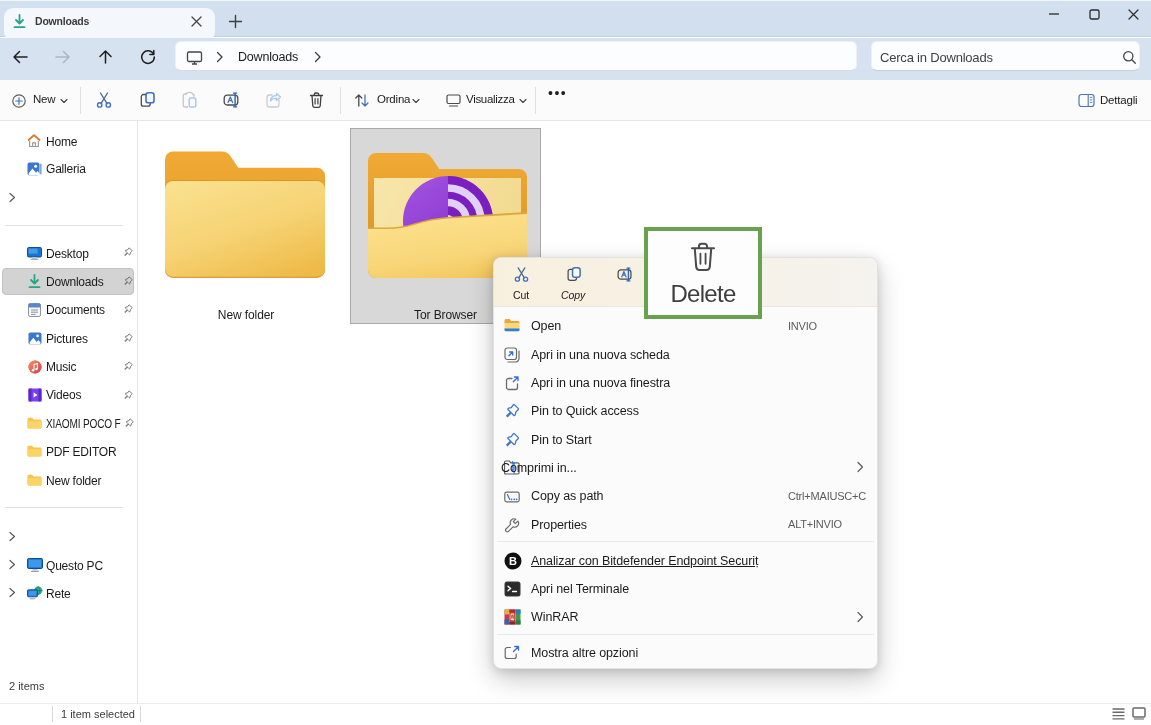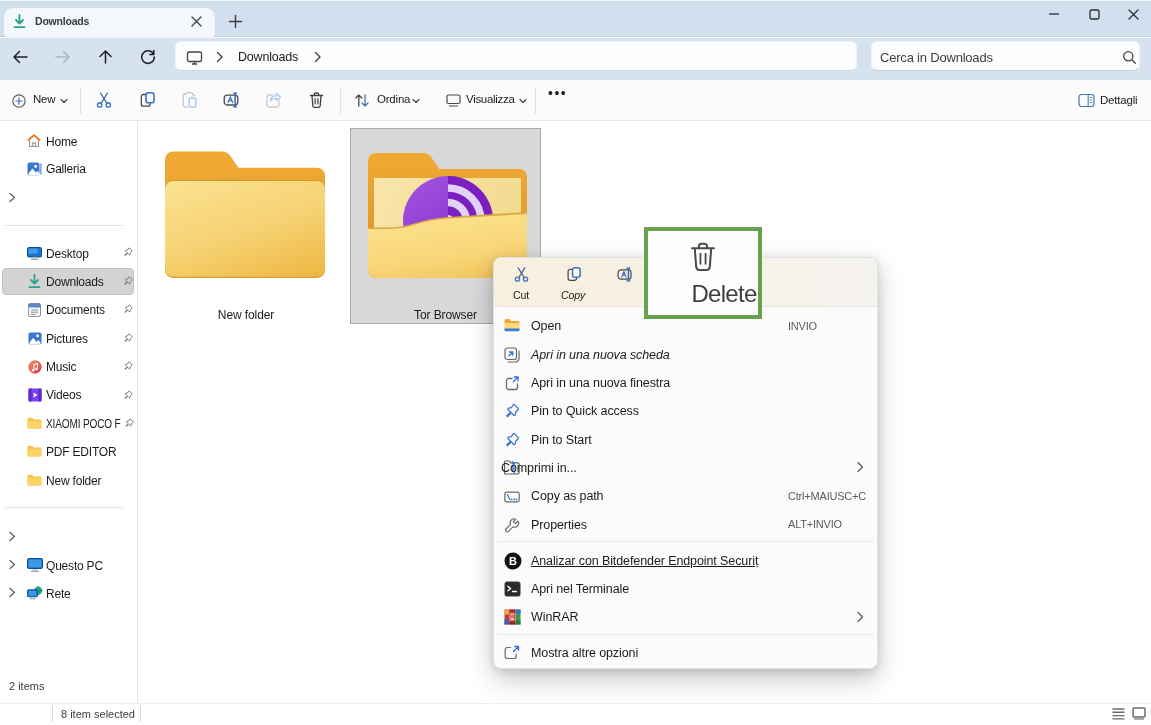--- a/index.html
+++ b/index.html
@@ -489,21 +489,21 @@
 <div class="abs" style="left:531px;top:319px;font-size:12.5px;letter-spacing:-0.1px;">Open</div>
 <div class="abs" style="left:788px;top:320px;font-size:11px;letter-spacing:-0.2px;color:#5c5c5c;">INVIO</div>
 
 <div class="abs" style="left:504px;top:347px;">
     <svg width="16" height="16" viewBox="0 0 16 16">
       <rect x="1" y="1" width="11.5" height="11.5" rx="2.2" fill="none" stroke="#6a6a6a" stroke-width="1.2"></rect>
       <path d="M4 15 h7.5 a3.5 3.5 0 0 0 3.5-3.5 V4" fill="none" stroke="#6a6a6a" stroke-width="1.2" stroke-linecap="round"></path>
       <path d="M5 8.7 L8.7 5 M5.6 5 h3.1 v3.1" stroke="#2f6fd6" stroke-width="1.3" fill="none" stroke-linecap="round" stroke-linejoin="round"></path>
     </svg>
   </div>
-<div class="abs" style="left:531px;top:347.5px;font-size:12.5px;letter-spacing:-0.1px;font-style:italic;">Apri in una nuova scheda</div>
+<div class="abs" style="left:531px;top:347.5px;font-size:12.5px;letter-spacing:-0.1px;">Apri in una nuova scheda</div>
 
 <div class="abs" style="left:504px;top:375px;">
     <svg width="16" height="16" viewBox="0 0 16 16">
       <path d="M13.5 9 v3.5 a2 2 0 0 1-2 2 H4.5 a2 2 0 0 1-2-2 V5.5 a2 2 0 0 1 2-2 H8" fill="none" stroke="#6a6a6a" stroke-width="1.3" stroke-linecap="round"></path>
       <path d="M9.3 6.7 L14 2 M10.3 2 H14 v3.7" stroke="#2f6fd6" stroke-width="1.3" fill="none" stroke-linecap="round" stroke-linejoin="round"></path>
     </svg>
   </div>
 <div class="abs" style="left:531px;top:376px;font-size:12.5px;letter-spacing:-0.1px;">Apri in una nuova finestra</div>
 
 <div class="abs" style="left:504px;top:403px;">
@@ -603,26 +603,26 @@
   </div>
 <div class="abs" style="left:531px;top:646px;font-size:12.5px;letter-spacing:-0.1px;">Mostra altre opzioni</div>
 
 <div class="abs" style="left:644px;top:227px;width:118px;height:92px;background:#fdfdfd;border:4px solid #68a24f;"></div>
 <div class="abs" style="left:687px;top:240px;">
     <svg width="32" height="33" viewBox="0 0 17 18">
       <path d="M2.5 4.5 h12 M6.3 4.5 V3.4 a1.4 1.4 0 0 1 1.4-1.4 h1.6 a1.4 1.4 0 0 1 1.4 1.4 v1.1 M4 4.5 l0.8 10.2 a1.9 1.9 0 0 0 1.9 1.7 h3.6 a1.9 1.9 0 0 0 1.9-1.7 L13 4.5" fill="none" stroke="#4a4a4a" stroke-width="1.1" stroke-linecap="round" stroke-linejoin="round"></path>
       <path d="M7.1 7.5 v5.5 M9.9 7.5 v5.5" stroke="#4a4a4a" stroke-width="1" stroke-linecap="round"></path>
     </svg>
   </div>
-<div class="abs" style="left:724px;top:280px;transform:translateX(-50%);font-size:24px;letter-spacing:-0.7px;color:#3e3e3e;filter:blur(0.35px);">Delete</div>
+<div class="abs" style="left:703px;top:280px;transform:translateX(-50%);font-size:24px;letter-spacing:-0.7px;color:#3e3e3e;filter:blur(0.35px);">Delete</div>
 
 <div class="abs" style="left:0;top:703px;width:1151px;height:22px;background:#fff;border-top:1px solid #ececec;"></div>
 <div class="abs" style="left:9px;top:680px;font-size:11px;color:#3c3c3c;">2 items</div>
 <div class="abs" style="left:52px;top:706px;width:1px;height:16px;background:#d9d9d9;"></div>
-<div class="abs" style="left:61px;top:708px;font-size:11px;color:#3c3c3c;">8 item selected</div>
+<div class="abs" style="left:61px;top:708px;font-size:11px;color:#3c3c3c;">1 item selected</div>
 <div class="abs" style="left:140px;top:706px;width:1px;height:16px;background:#d9d9d9;"></div>
 <div class="abs" style="left:1112px;top:708px;">
     <svg width="13" height="12" viewBox="0 0 13 12">
       <path d="M0.5 1 h12 M0.5 4.3 h12 M0.5 7.6 h12 M0.5 10.9 h12" stroke="#6a6a6a" stroke-width="1.4"></path>
     </svg>
   </div>
 <div class="abs" style="left:1132px;top:707px;">
     <svg width="14" height="13" viewBox="0 0 14 13">
       <rect x="1" y="1" width="12" height="9" rx="1" fill="none" stroke="#6a6a6a" stroke-width="1.5"></rect>
       <path d="M2 12 h10" stroke="#9a9a9a" stroke-width="1.6"></path>

